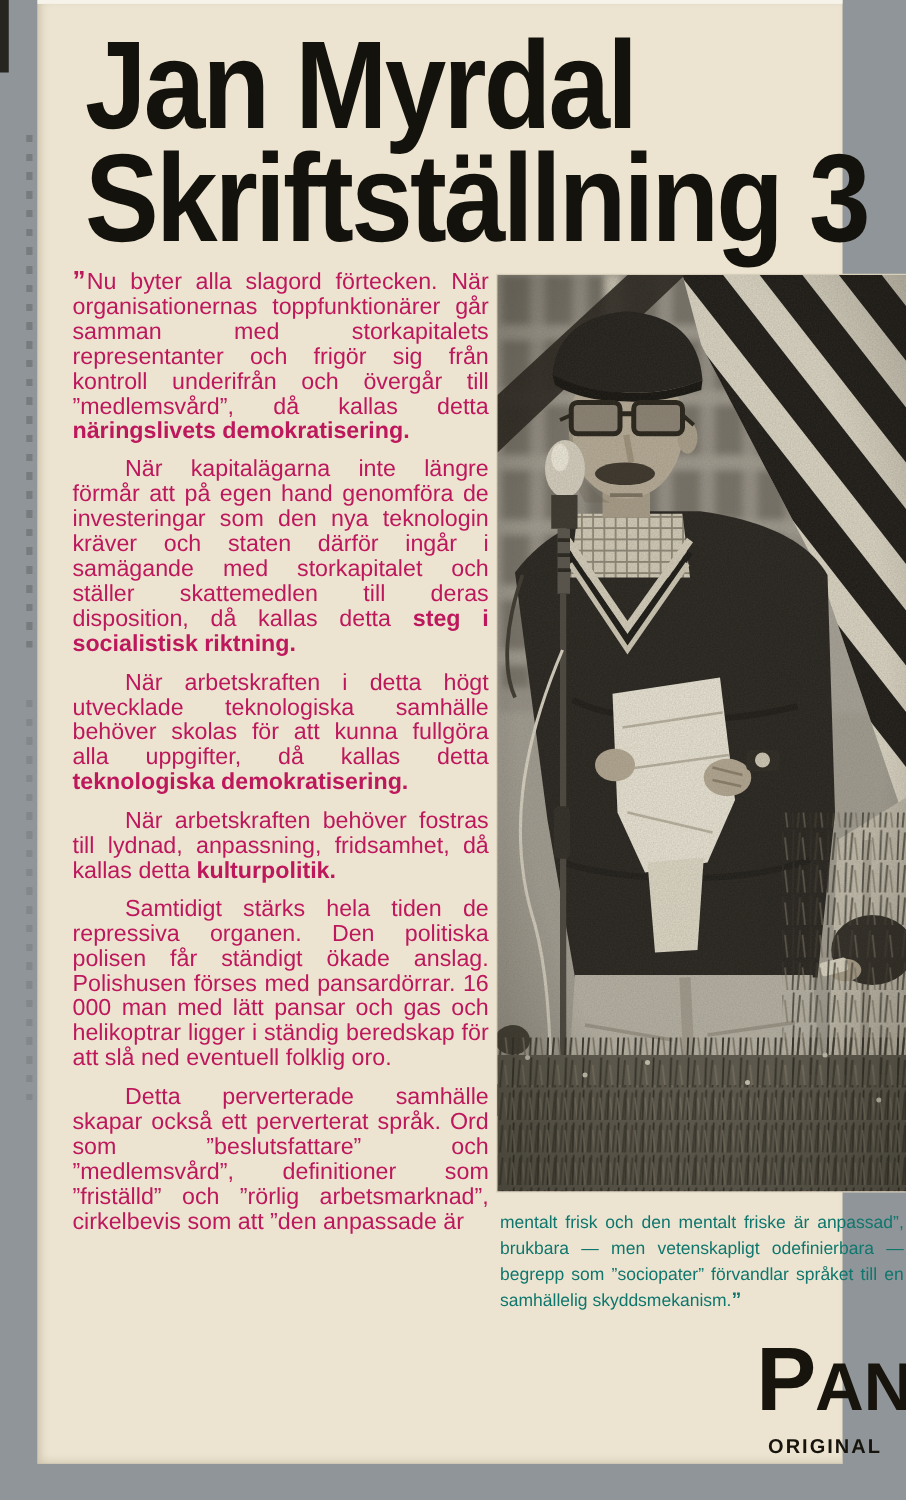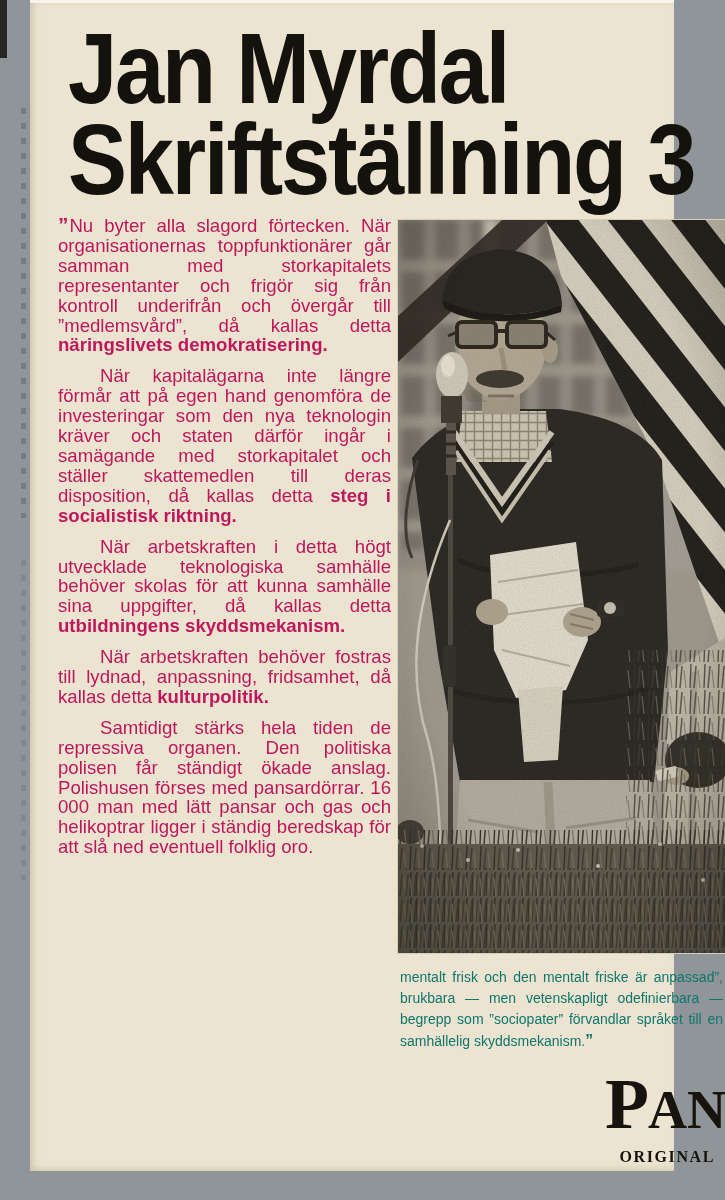--- a/index.html
+++ b/index.html
@@ -42,22 +42,22 @@
 
   .photo-wrap{position:absolute;left:368px;top:217px;width:327px;height:733px;
     background:#aaa59a;box-shadow:0 0 0 1px #d8cfbb;}
   .photo-wrap svg{display:block;}
 
   .caption{
     position:absolute;left:370px;top:964px;width:323px;
     font-size:14px;line-height:21px;color:#0f766e;text-align:justify;margin:0;
   }
 
-  .pan{position:absolute;left:575px;top:1072px;width:110px;text-align:right;color:#17140d;
-    font-family:Liberation Serif, serif;}
+  .pan{position:absolute;left:575px;top:1072px;width:110px;text-align:center;color:#17140d;
+    font-family:Liberation Sans, sans-serif;}
   .pan-name{line-height:58px;white-space:nowrap;}
   .pan-p{font-weight:700;font-size:72px;letter-spacing:-1px;}
   .pan-an{font-weight:700;font-size:54px;letter-spacing:0;}
   .pan-orig{font-weight:700;font-size:16px;letter-spacing:1.6px;margin-top:-4px;}
 </style>
 </head>
 <body>
 
 <div class="corner-dark"></div>
 <div class="spine-marks a"></div>
@@ -67,23 +67,24 @@
 <div class="cover">
 
   <h1 class="title">
     <div>Jan Myrdal</div>
     <div>Skriftställning 3</div>
   </h1>
 
   <div class="col">
     <p class="first"><span class="lead-quote">”</span><span>Nu byter alla slagord förtecken. När organisationernas toppfunktionärer går samman med storkapitalets representanter och frigör sig från kontroll underifrån och övergår till ”medlemsvård”, då kallas detta </span><span class="b">näringslivets demokratisering.</span></p>
     <p><span>När kapitalägarna inte längre förmår att på egen hand genomföra de investeringar som den nya teknologin kräver och staten därför ingår i samägande med storkapitalet och ställer skattemedlen till deras disposition, då kallas detta </span><span class="b">steg i socialistisk riktning.</span></p>
-    <p><span>När arbetskraften i detta högt utvecklade teknologiska samhälle behöver skolas för att kunna samhälle sina uppgifter, då kallas detta </span><span class="b">utbildningens skyddsmekanism.</span></p>
+    <p><span>När arbetskraften i detta högt utvecklade teknologiska samhälle behöver skolas för att kunna fullgöra alla uppgifter, då kallas detta </span><span class="b">teknologiska demokratisering.</span></p>
     <p><span>När arbetskraften behöver fostras till lydnad, anpassning, fridsamhet, då kallas detta </span><span class="b">kulturpolitik.</span></p>
     <p><span>Samtidigt stärks hela tiden de repressiva organen. Den politiska polisen får ständigt ökade anslag. Polishusen förses med pansardörrar. 16 000 man med lätt pansar och gas och helikoptrar ligger i ständig beredskap för att slå ned eventuell folklig oro.</span></p>
+    <p><span>Detta perverterade samhälle skapar också ett perverterat språk. Ord som ”beslutsfattare” och ”medlemsvård”, definitioner som ”friställd” och ”rörlig arbetsmarknad”, cirkelbevis som att ”den anpassade är</span></p>
   </div>
 
   <div class="photo-wrap">
     <svg width="327" height="733" viewBox="0 0 327 733" xmlns="http://www.w3.org/2000/svg">
       <defs>
         <filter id="blur3">
             <feGaussianBlur stdDeviation="3"></feGaussianBlur>
           </filter>
         <filter id="grain" x="0" y="0" width="100%" height="100%">
           <feTurbulence type="fractalNoise" baseFrequency="0.85" numOctaves="2" result="n"></feTurbulence>

